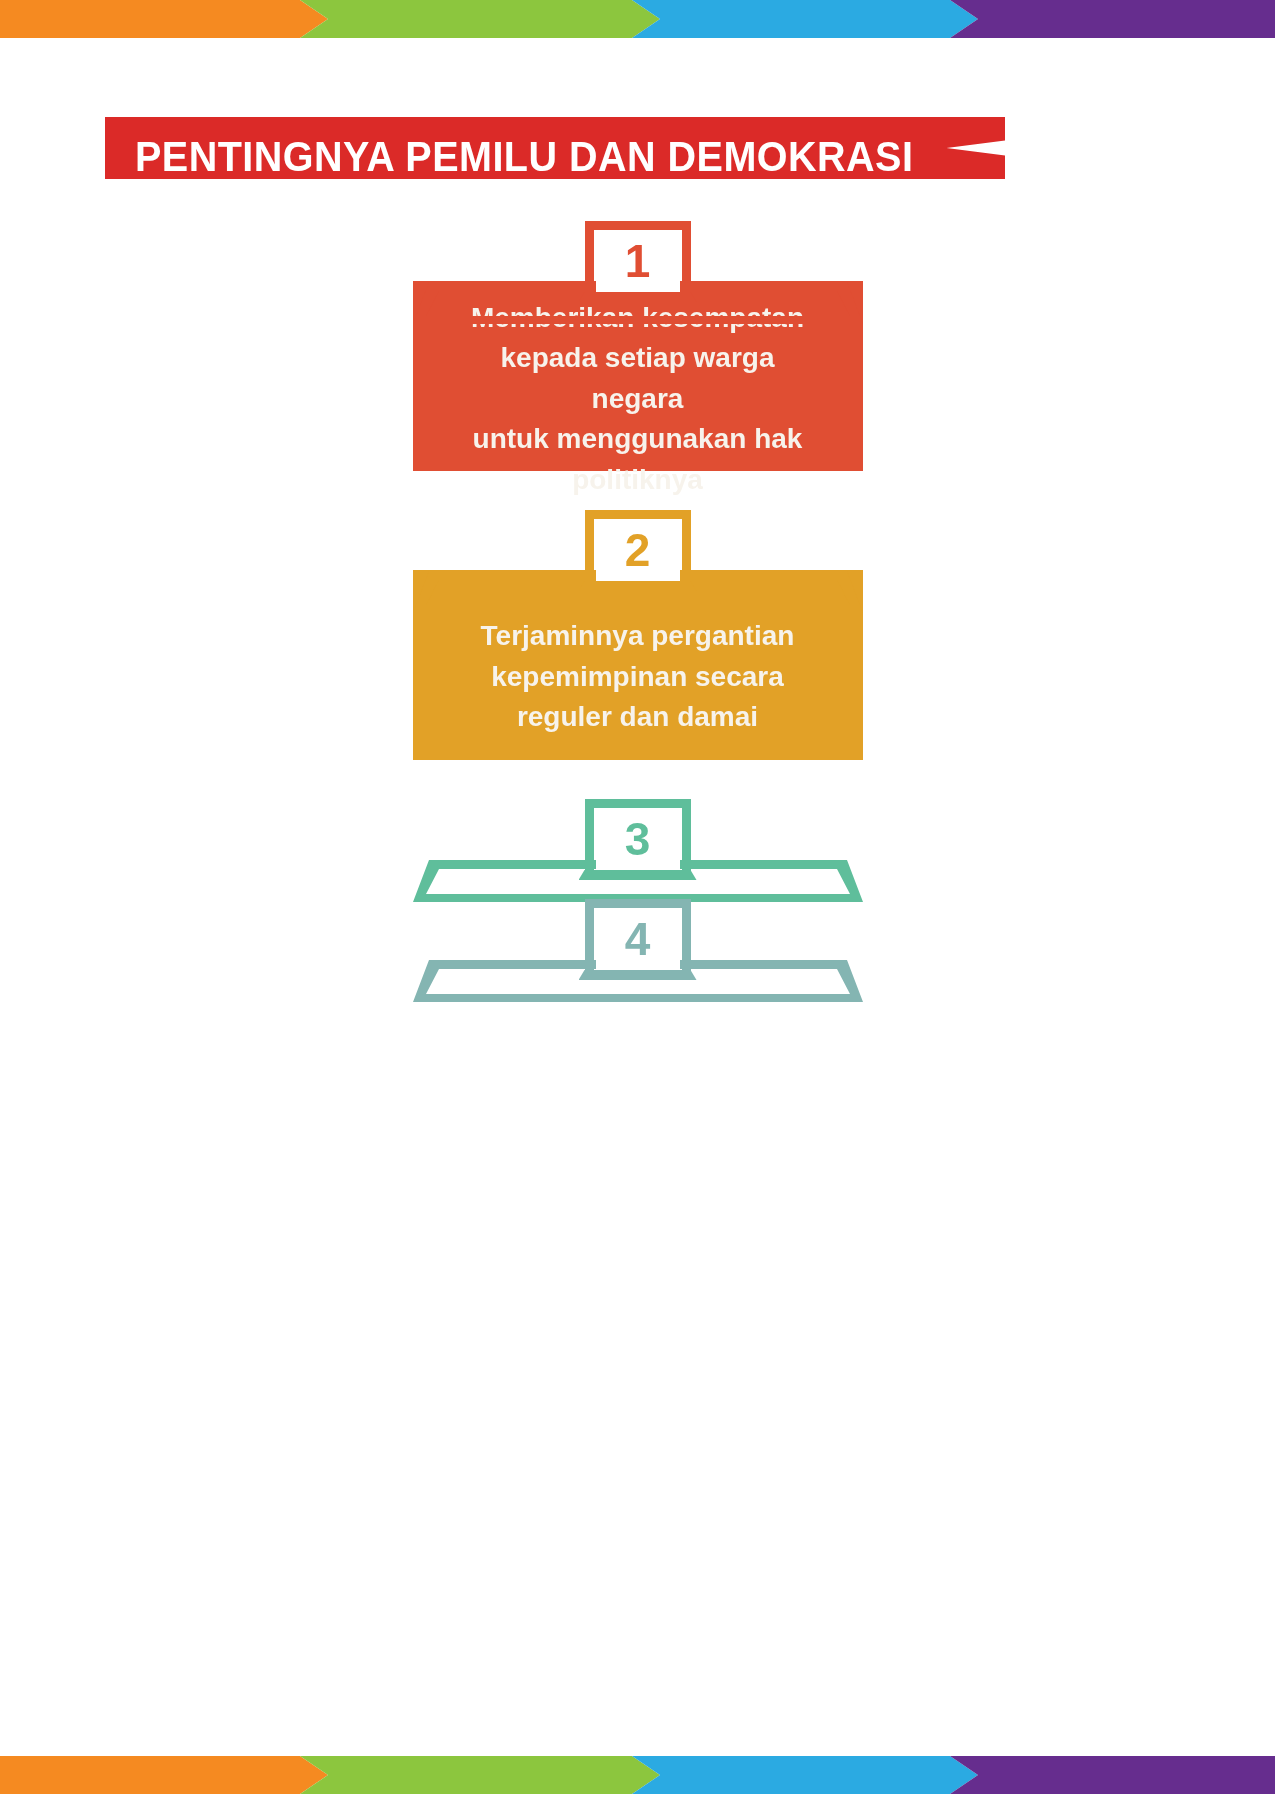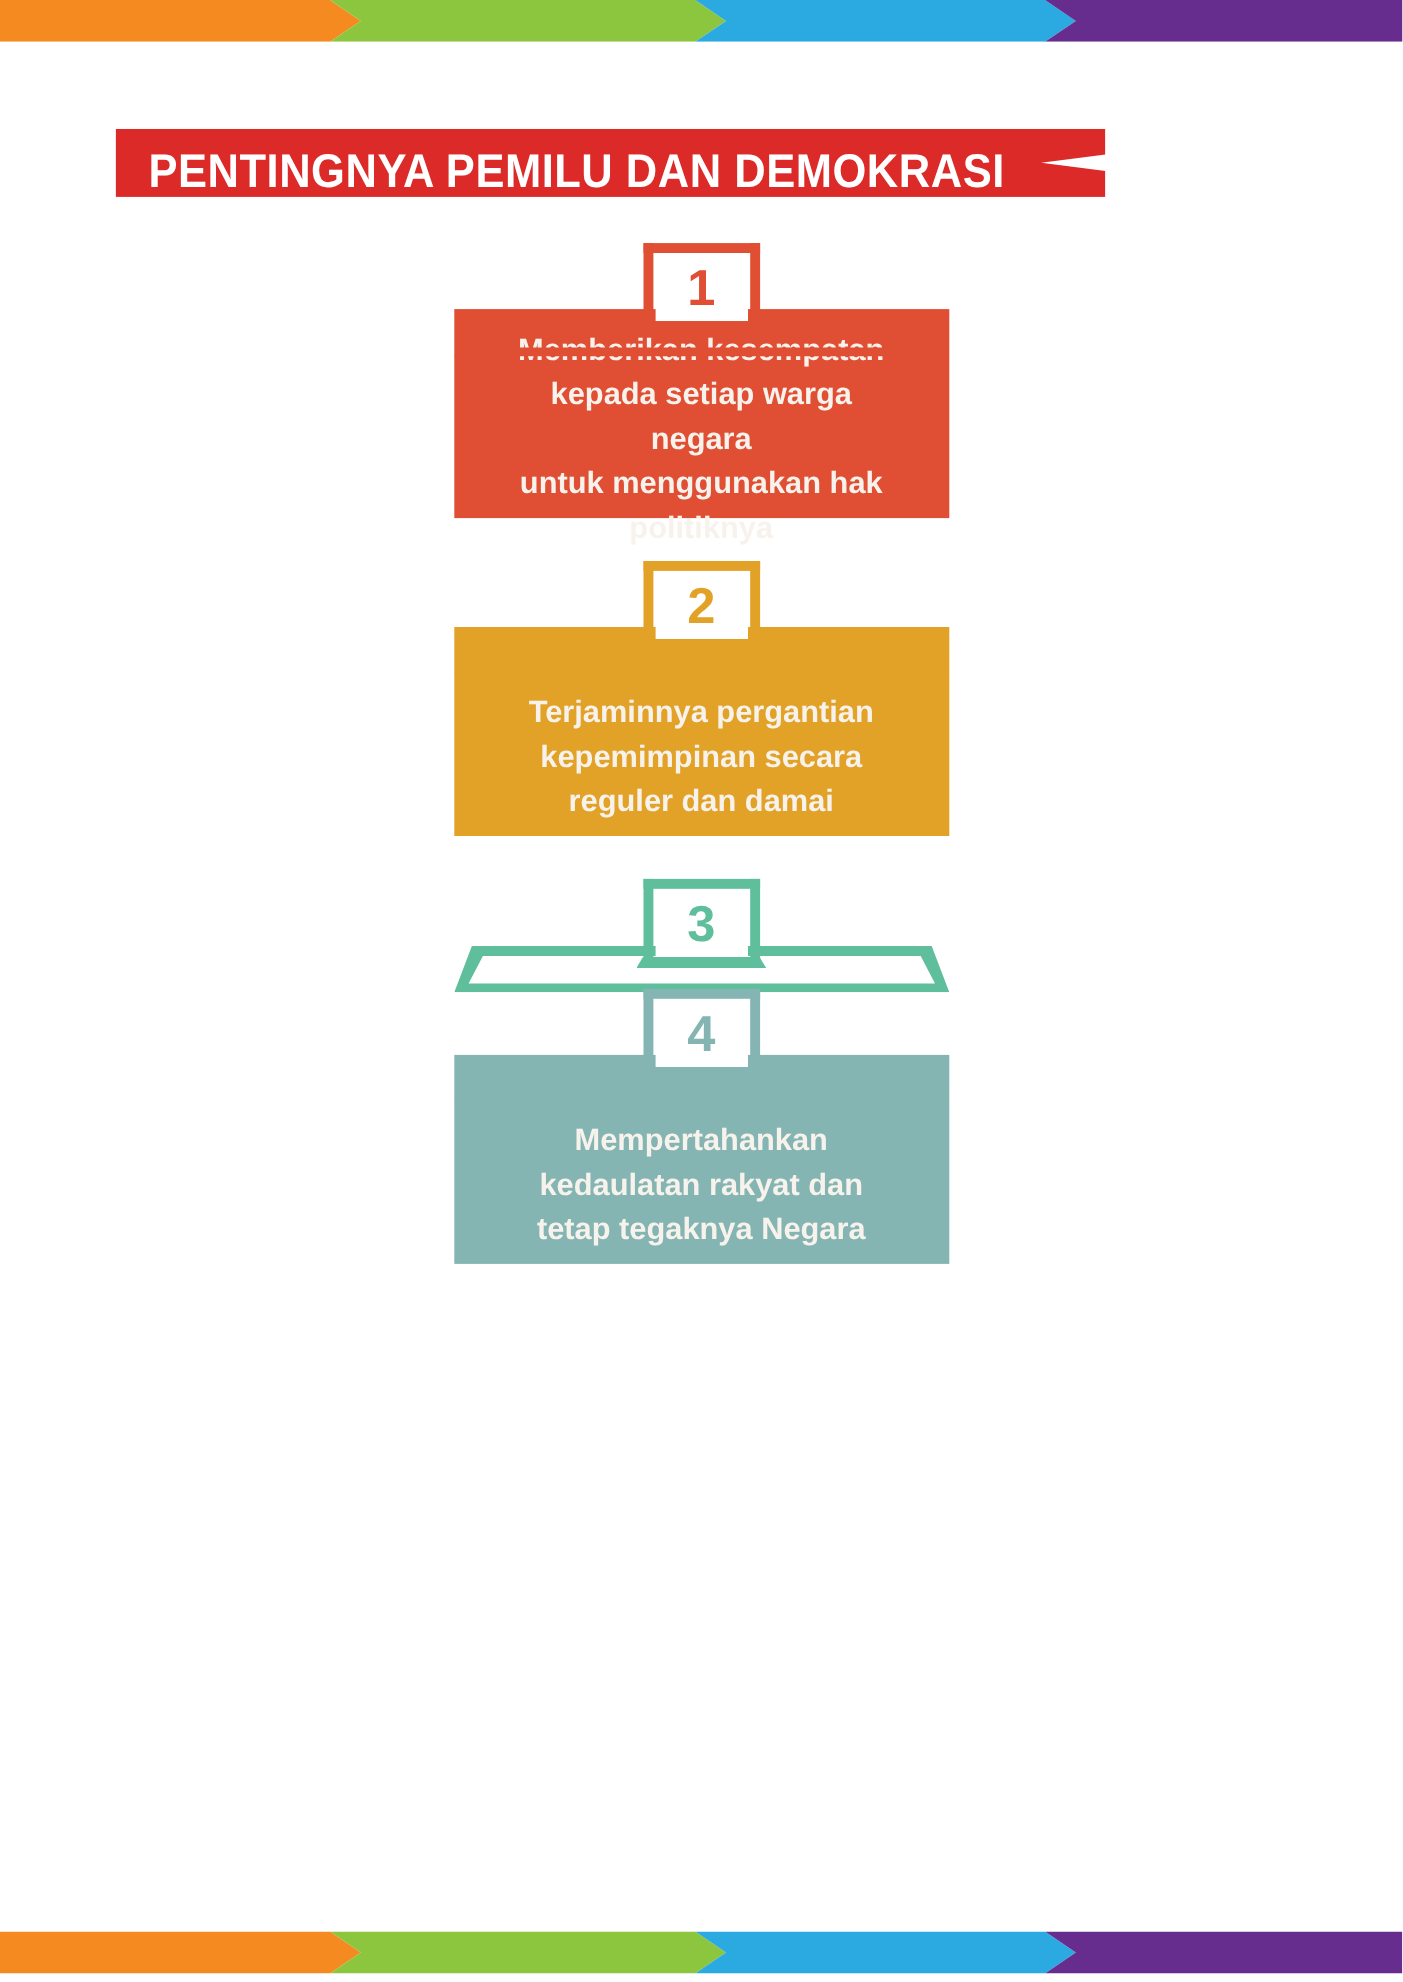--- a/index.html
+++ b/index.html
@@ -176,21 +176,21 @@
           <div class="plaque">
             <span class="plaque-num" style="color: rgb(226, 161, 39);">2</span>
           </div>
           <div class="plaque-foot"></div>
         </div>
         <div class="lid">
           <svg viewBox="0 0 450 42">
             <path fill-rule="evenodd" d="M16,0 H434 L450,42 H0 Z M26,9 H424 L437,34 H13 Z" fill="#E2A127"></path>
           </svg>
         </div>
-        <div class="body-box" style="height: 190px; display: flex; align-items: center; justify-content: center;">
+        <div class="body-box" style="height: 190px; display: flex; justify-content: center;">
           <div class="body-text">Terjaminnya pergantian
 kepemimpinan secara
 reguler dan damai</div>
         </div>
       </div>
     </div>
     <div class="card" style="color: rgb(95, 190, 155); margin-bottom: 48px;">
       <div class="card-inner" style="padding-top: 52px;">
         <div class="plaque-wrap">
           <div class="plaque">
@@ -210,25 +210,20 @@
         <div class="plaque-wrap">
           <div class="plaque">
             <span class="plaque-num" style="color: rgb(132, 181, 178);">4</span>
           </div>
           <div class="plaque-foot"></div>
         </div>
         <div class="lid">
           <svg viewBox="0 0 450 42">
             <path fill-rule="evenodd" d="M16,0 H434 L450,42 H0 Z M26,9 H424 L437,34 H13 Z" fill="#84B5B2"></path>
           </svg>
-        </div>
-        <div class="body-box" style="height: 190px; display: flex; align-items: center; justify-content: center;">
-          <div class="body-text">Mempertahankan
-kedaulatan rakyat dan
-tetap tegaknya Negara</div>
         </div>
       </div>
     </div>
   </div>
 
 <div class="strip bottom">
   <svg width="1275" height="38" viewBox="0 0 1275 38">
     <g>
       <path d="M0,0 H300 L328,19 L300,38 H0 Z" fill="#F58A21"></path>
       <path d="M300,0 H632 L660,19 L632,38 H300 L328,19 Z" fill="#8CC63E"></path>

